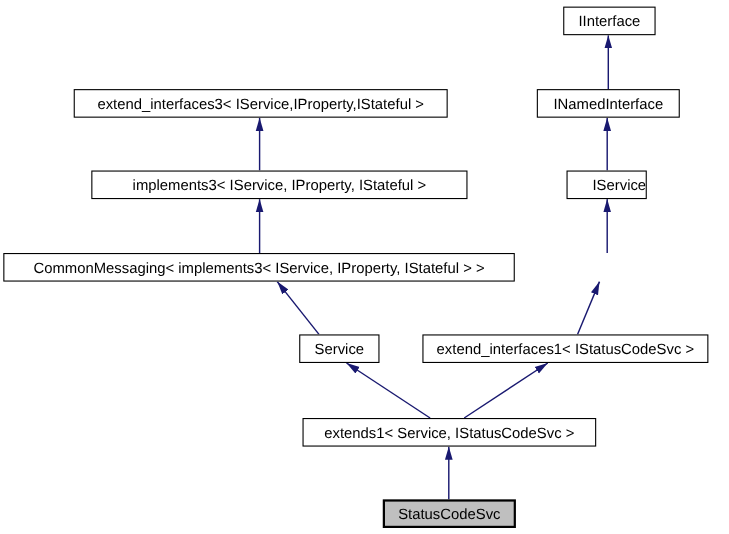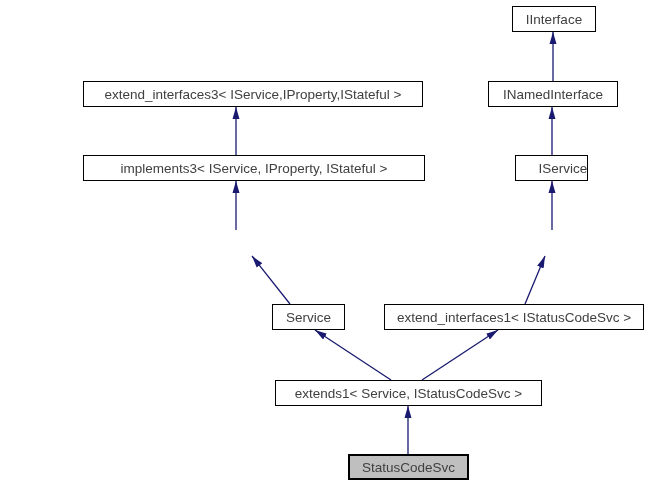--- a/index.html
+++ b/index.html
@@ -21,21 +21,21 @@
     top: 0;
     width: 663px;
     height: 485px;
     pointer-events: none;
   }
   .node {
     position: absolute;
     box-sizing: border-box;
     border: 1px solid #000000;
     background: #ffffff;
-    color: #404040;
+    color: #000000;
     font-size: 13.5px;
     display: flex;
     align-items: center;
     justify-content: center;
     white-space: nowrap;
     overflow: hidden;
     cursor: pointer;
   }
   .node.highlight {
     background: #bfbfbf;
@@ -58,21 +58,22 @@
       <line x1="552" y1="230" x2="552" y2="181" stroke="#191970" stroke-width="1.3" marker-end="url(#arrowhead)"></line>
       <line x1="236" y1="155" x2="236" y2="107" stroke="#191970" stroke-width="1.3" marker-end="url(#arrowhead)"></line>
       <line x1="236" y1="230" x2="236" y2="181" stroke="#191970" stroke-width="1.3" marker-end="url(#arrowhead)"></line>
       <line x1="290" y1="304" x2="252" y2="256" stroke="#191970" stroke-width="1.3" marker-end="url(#arrowhead)"></line>
       <line x1="525" y1="304" x2="545" y2="256" stroke="#191970" stroke-width="1.3" marker-end="url(#arrowhead)"></line>
       <line x1="391" y1="380" x2="315" y2="330" stroke="#191970" stroke-width="1.3" marker-end="url(#arrowhead)"></line>
       <line x1="422" y1="380" x2="498" y2="330" stroke="#191970" stroke-width="1.3" marker-end="url(#arrowhead)"></line>
       <line x1="408" y1="454" x2="408" y2="406" stroke="#191970" stroke-width="1.3" marker-end="url(#arrowhead)"></line>
     </svg>
 <div class="node" style="left: 512px; top: 6px; width: 84px; height: 26px;">IInterface</div>
-    <div class="node" style="left: 67px; top: 81px; width: 340px; height: 26px; margin-left: 16px;">extend_interfaces3&lt; IService,IProperty,IStateful &gt;</div>
+    <div class="node" style="left: 67px; top: 81px; width: 340px; height: 26px;">extend_interfaces3&lt; IService,IProperty,IStateful &gt;</div>
     <div class="node" style="left: 488px; top: 81px; width: 130px; height: 26px;">INamedInterface</div>
     <div class="node" style="left: 83px; top: 155px; width: 342px; height: 26px;">implements3&lt; IService, IProperty, IStateful &gt;</div>
     <div class="node" style="left: 515px; top: 155px; width: 73px; height: 26px; padding-left: 23px;">IService</div>
+    <div class="node" style="left: 3px; top: 230px; width: 465px; height: 26px;">CommonMessaging&lt; implements3&lt; IService, IProperty, IStateful &gt; &gt;</div>
     <div class="node" style="left: 260px; top: 304px; width: 73px; height: 26px; margin-left: 12px;">Service</div>
     <div class="node" style="left: 384px; top: 304px; width: 260px; height: 26px;">extend_interfaces1&lt; IStatusCodeSvc &gt;</div>
     <div class="node" style="left: 275px; top: 380px; width: 267px; height: 26px; text-align: center;">extends1&lt; Service, IStatusCodeSvc &gt;</div>
     <div class="node highlight" style="left: 348px; top: 454px; width: 121px; height: 26px; text-align: center;">StatusCodeSvc</div>
   </div>
 
 </body></html>

